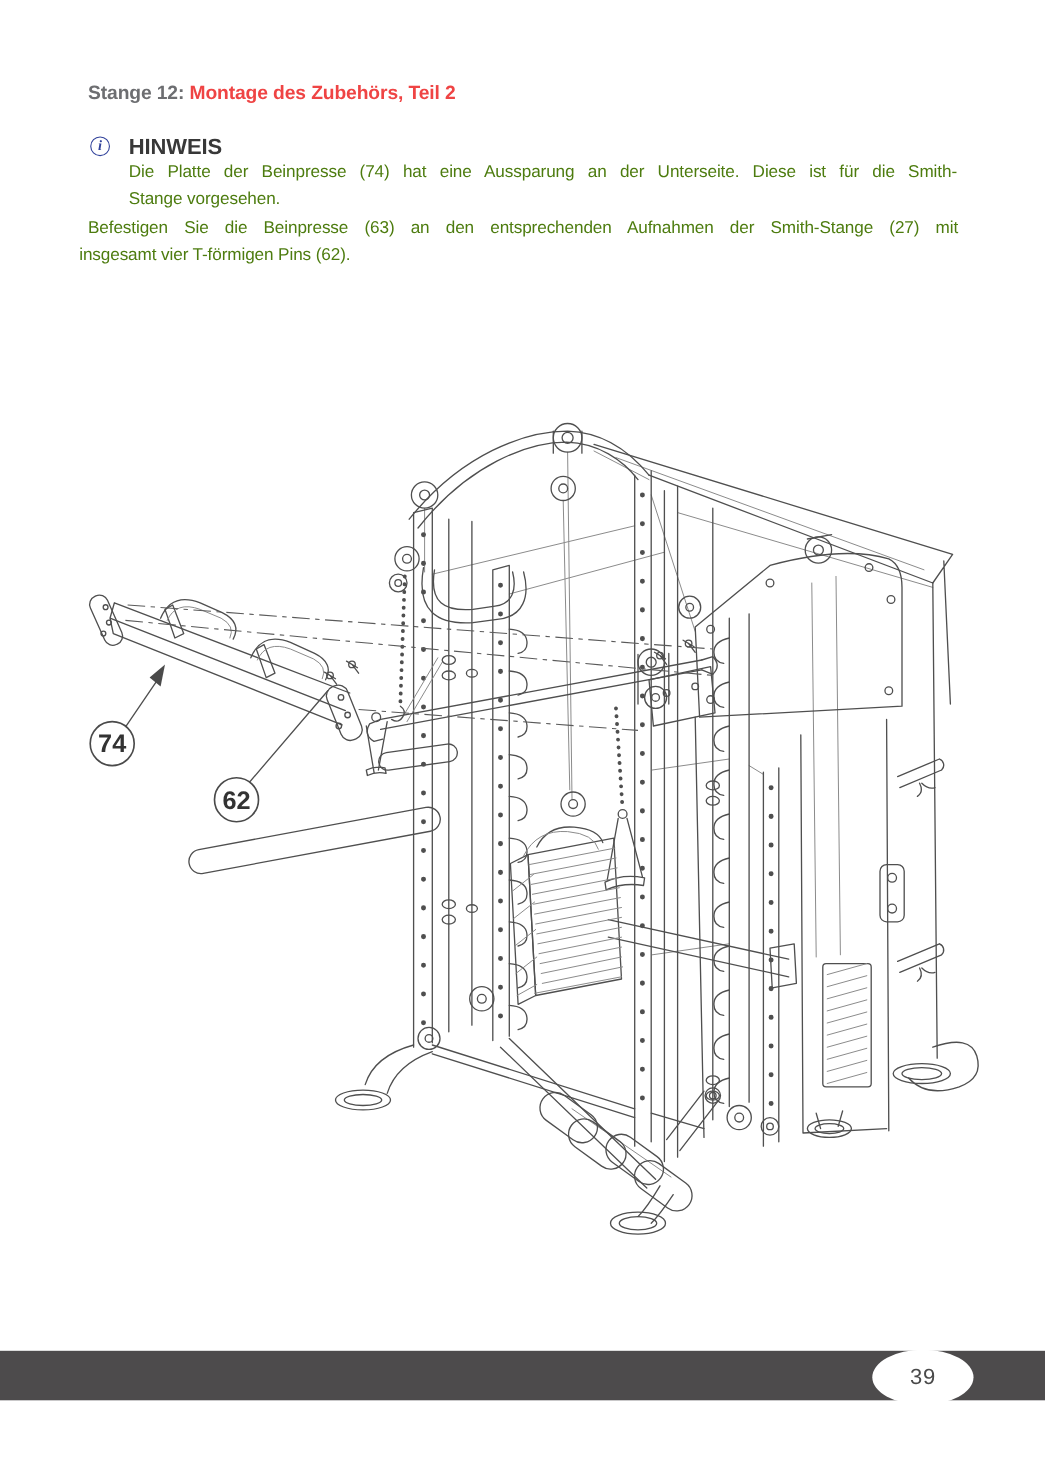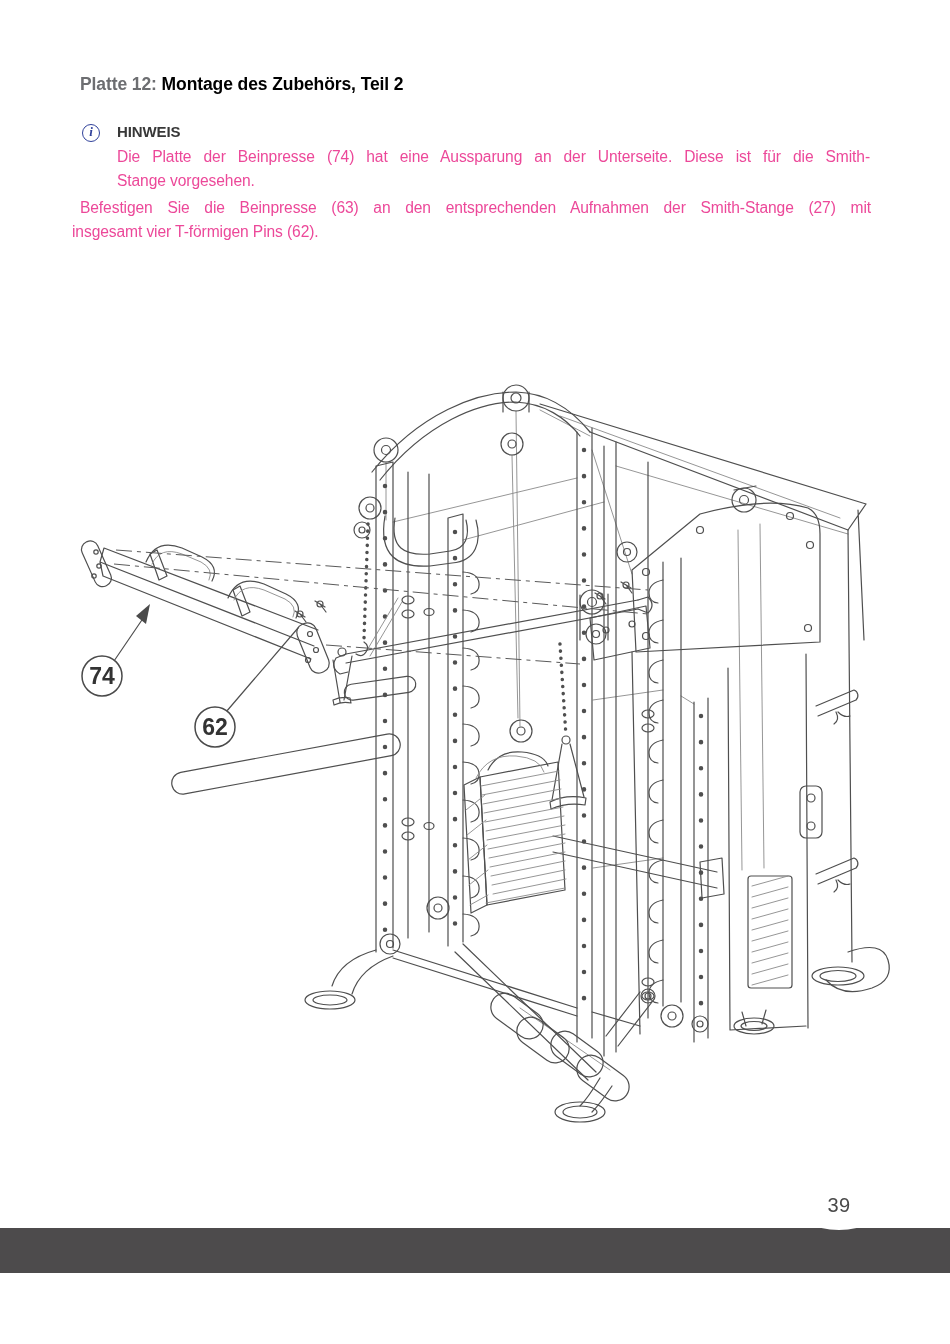--- a/index.html
+++ b/index.html
@@ -6,61 +6,61 @@
   body{
     width:950px;height:1344px;position:relative;background:#ffffff;
     font-family:"Liberation Sans", sans-serif;overflow:hidden;
   }
   .abs{position:absolute;}
   .step-heading{
     left:80px;top:74px;font-size:17.5px;font-weight:bold;letter-spacing:-0.1px;
     white-space:nowrap;
   }
   .step-label{color:#6d6e71;}
-  .step-title{color:#000000;}
+  .step-title{color:#ef4444;}
   .note-icon{
     left:82px;top:124px;width:18px;height:18px;border:1.6px solid #31429b;
     border-radius:50%;box-sizing:border-box;color:#31429b;
     font-family:"Liberation Serif", serif;font-style:italic;font-weight:bold;
     font-size:13px;line-height:14.5px;text-align:center;
   }
   .note-title{
-    left:117px;top:123px;font-size:15px;font-weight:bold;color:#383838;
+    left:117px;top:123px;font-size:20px;font-weight:bold;color:#383838;
     letter-spacing:-0.1px;
   }
   .bodyline{
-    font-size:15.6px;color:#ec4899;letter-spacing:-0.1px;white-space:normal;
+    font-size:15.6px;color:#4d7c0f;letter-spacing:-0.1px;white-space:normal;
   }
   .just{text-align:justify;text-align-last:justify;}
   .note-line1{left:117px;top:148px;width:753px;}
   .note-line2{left:117px;top:172px;width:753px;}
   .para-line1{left:80px;top:199px;width:791px;}
   .para-line2{left:72px;top:223px;width:791px;}
   .diagram-svg{left:0;top:0;width:950px;height:1344px;}
   .footer-bar{
     left:0;top:1228px;width:950px;height:45px;background:#4d4b4c;
   }
   .page-badge{
-    left:793px;top:1180px;width:92px;height:50px;background:#ffffff;
+    left:793px;top:1227px;width:92px;height:50px;background:#ffffff;
     border-radius:50%;display:flex;align-items:center;justify-content:center;
   }
   .page-num{font-size:20px;color:#4a4a4a;letter-spacing:0.5px;}
   svg .p{stroke:#4f4f4f;stroke-width:1.2;fill:none;stroke-linecap:round;stroke-linejoin:round;}
   svg .s{stroke:#8a8a8a;stroke-width:0.9;fill:none;stroke-linecap:round;stroke-linejoin:round;}
   svg .dots{stroke:#4f4f4f;stroke-width:4.5;stroke-dasharray:0.1 26;stroke-linecap:round;fill:none;}
   svg .chain{stroke:#4f4f4f;stroke-width:3.5;stroke-dasharray:0.1 7;stroke-linecap:round;fill:none;}
   svg .dash{stroke:#5a5a5a;stroke-width:1;stroke-dasharray:16 5 4 5;fill:none;}
   svg .callout-circle{stroke:#4a4a4a;stroke-width:1.5;fill:#ffffff;}
   svg .callout-text{font-family:"Liberation Sans",sans-serif;font-size:23px;font-weight:600;fill:#333333;text-anchor:middle;}
 </style>
 </head>
 <body>
 
 <div class="abs step-heading">
-  <span class="step-label">Platte 12:</span>
+  <span class="step-label">Stange 12:</span>
   <span> </span>
   <span class="step-title">Montage des Zubehörs, Teil 2</span>
 </div>
 
 <div class="abs note-icon">i</div>
 <div class="abs note-title">HINWEIS</div>
 <div class="abs bodyline just note-line1">Die Platte der Beinpresse (74) hat eine Aussparung an der Unterseite. Diese ist für die Smith-</div>
 <div class="abs bodyline note-line2">Stange vorgesehen.</div>
 <div class="abs bodyline just para-line1">Befestigen Sie die Beinpresse (63) an den entsprechenden Aufnahmen der Smith-Stange (27) mit</div>
 <div class="abs bodyline para-line2">insgesamt vier T-förmigen Pins (62).</div>

